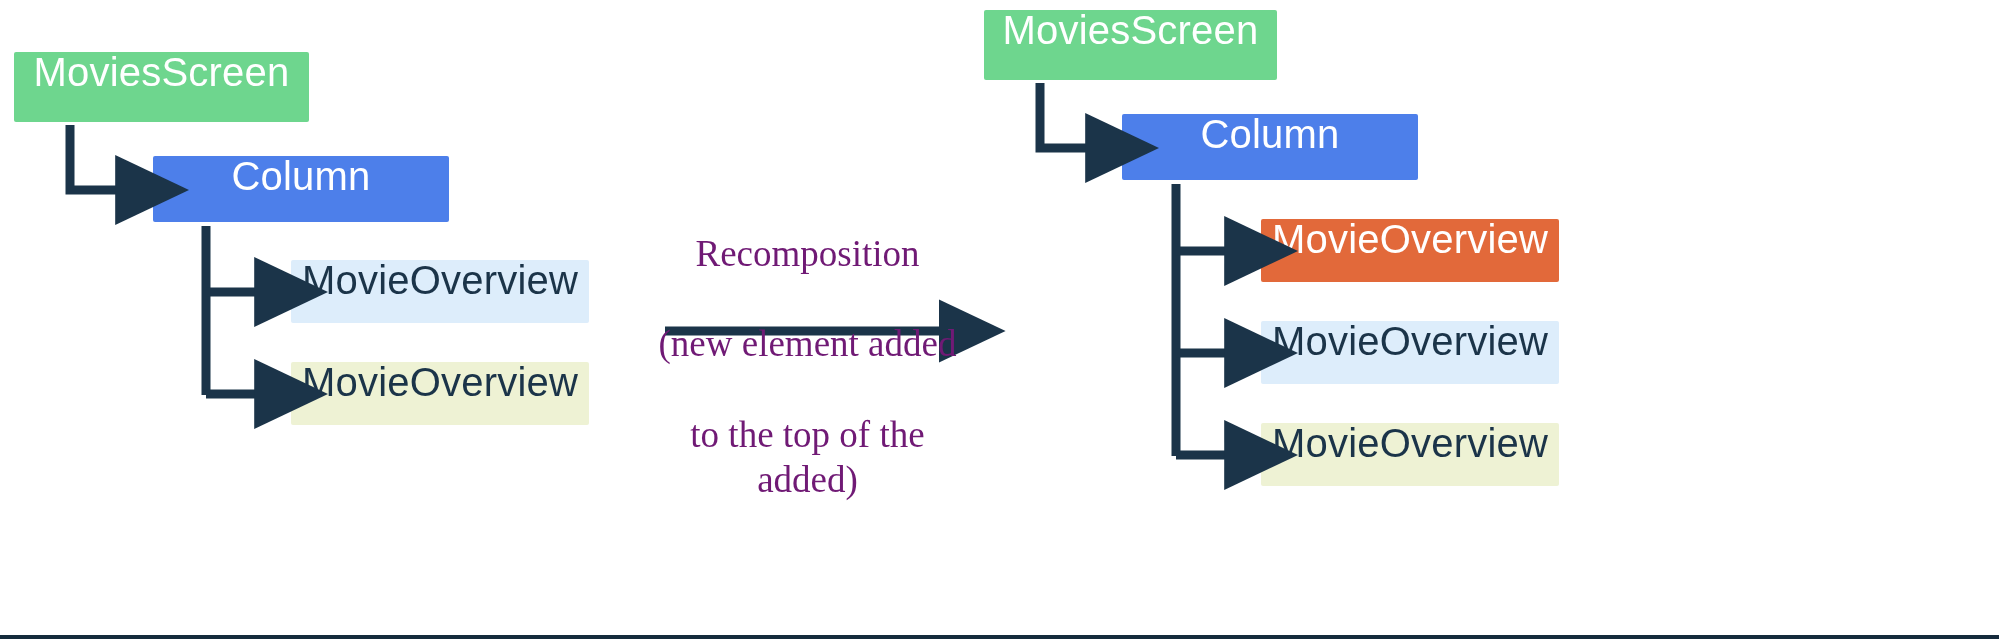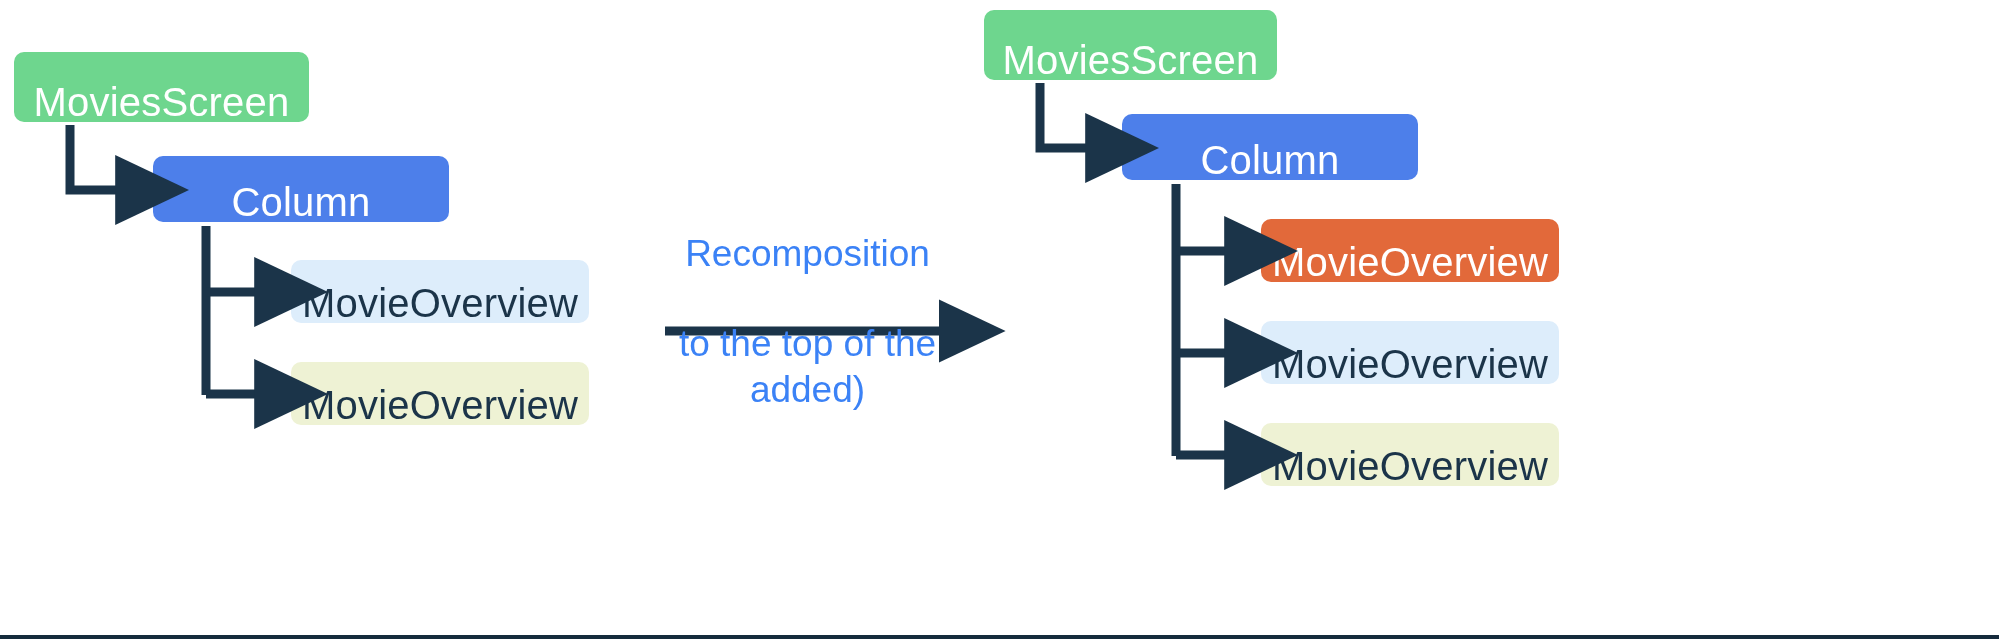--- a/index.html
+++ b/index.html
@@ -15,23 +15,23 @@
   #stage {
     position: relative;
     width: 1999px;
     height: 639px;
     background: #ffffff;
     overflow: hidden;
   }
   .node {
     position: absolute;
     box-sizing: border-box;
-    border-radius: 10px;
+    border-radius: 2px;
     display: flex;
-    align-items: flex-end;
+    align-items: flex-start;
     justify-content: center;
     font-size: 40px;
     line-height: 1;
     letter-spacing: 0.2px;
     white-space: nowrap;
   }
 
   .svg-layer {
     position: absolute;
     left: 0;
@@ -122,20 +122,21 @@
 
     <path d="M1176,184 L1176,456" fill="none" stroke="#1b3449" stroke-width="9" stroke-linecap="butt"></path>
 
     <path d="M1176,251 L1235,251" fill="none" stroke="#1b3449" stroke-width="9" stroke-linecap="butt" marker-end="url(#arrowhead)"></path>
 
     <path d="M1176,353 L1235,353" fill="none" stroke="#1b3449" stroke-width="9" stroke-linecap="butt" marker-end="url(#arrowhead)"></path>
 
     <path d="M1176,455 L1235,455" fill="none" stroke="#1b3449" stroke-width="9" stroke-linecap="butt" marker-end="url(#arrowhead)"></path>
   </svg>
 
-  <div class="caption" style="left:640px; top:186px; width:335px; color:#3b82f6;">
+  <div class="caption" style="left:640px; top:186px; width:335px; color:#701a75;font-family:Liberation Serif, serif;">
     <div>Recomposition</div>
+    <div>(new element added</div>
     <div>to the top of the added)</div>
   </div>
 
   <div class="bottom-rule" style="background:#152b3c;"></div>
 
 </div>
 
 </body></html>

